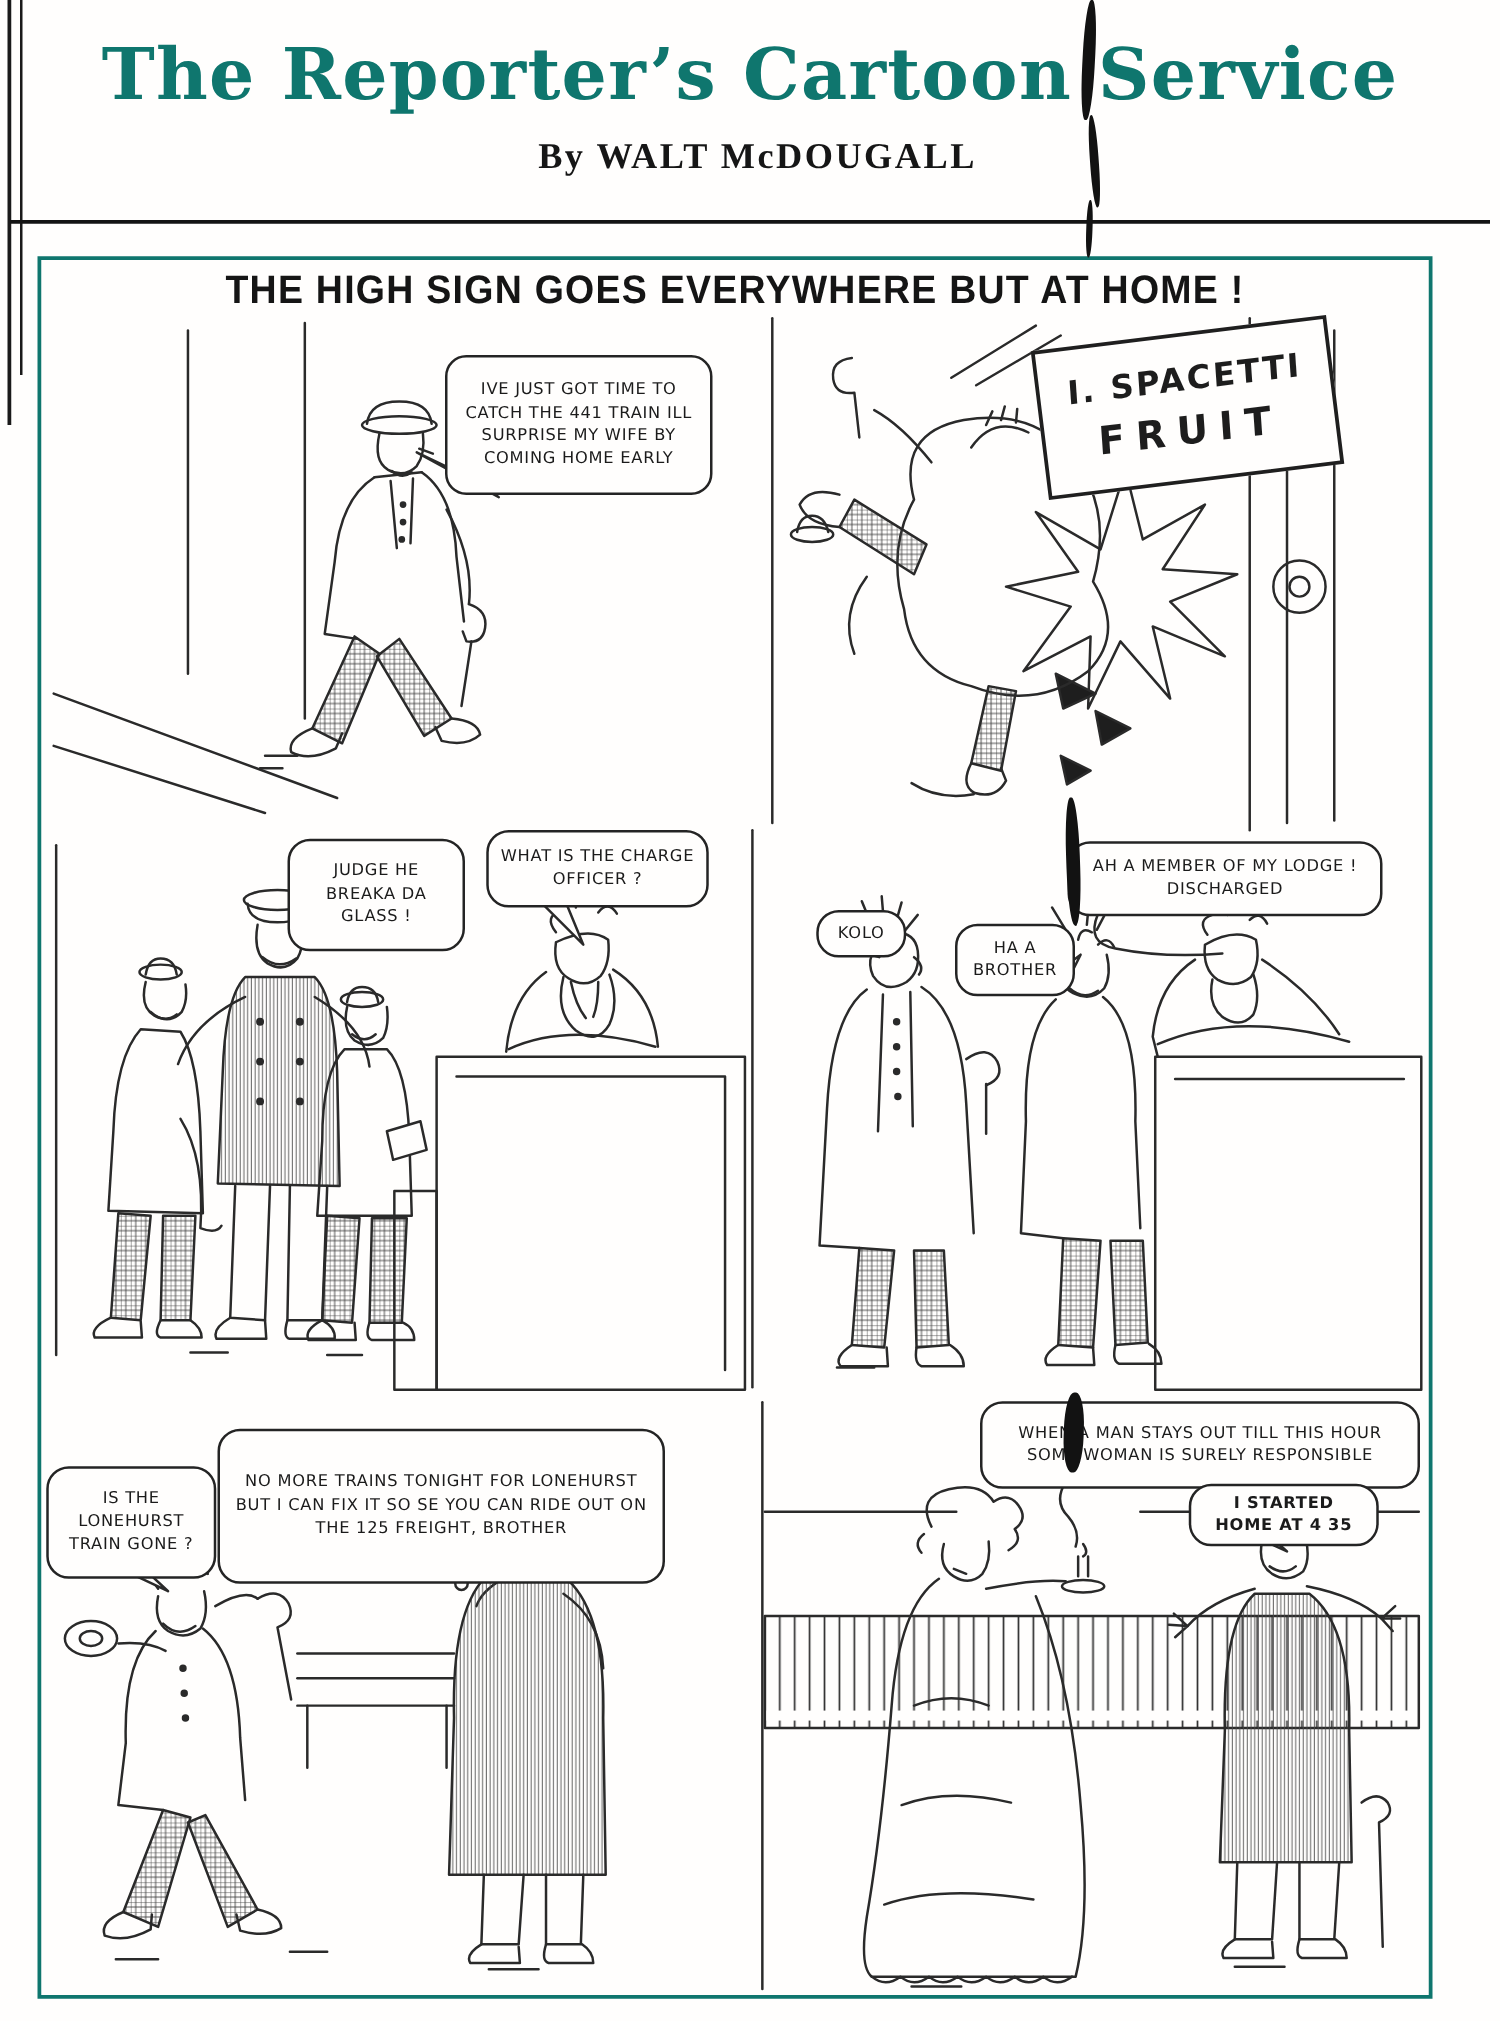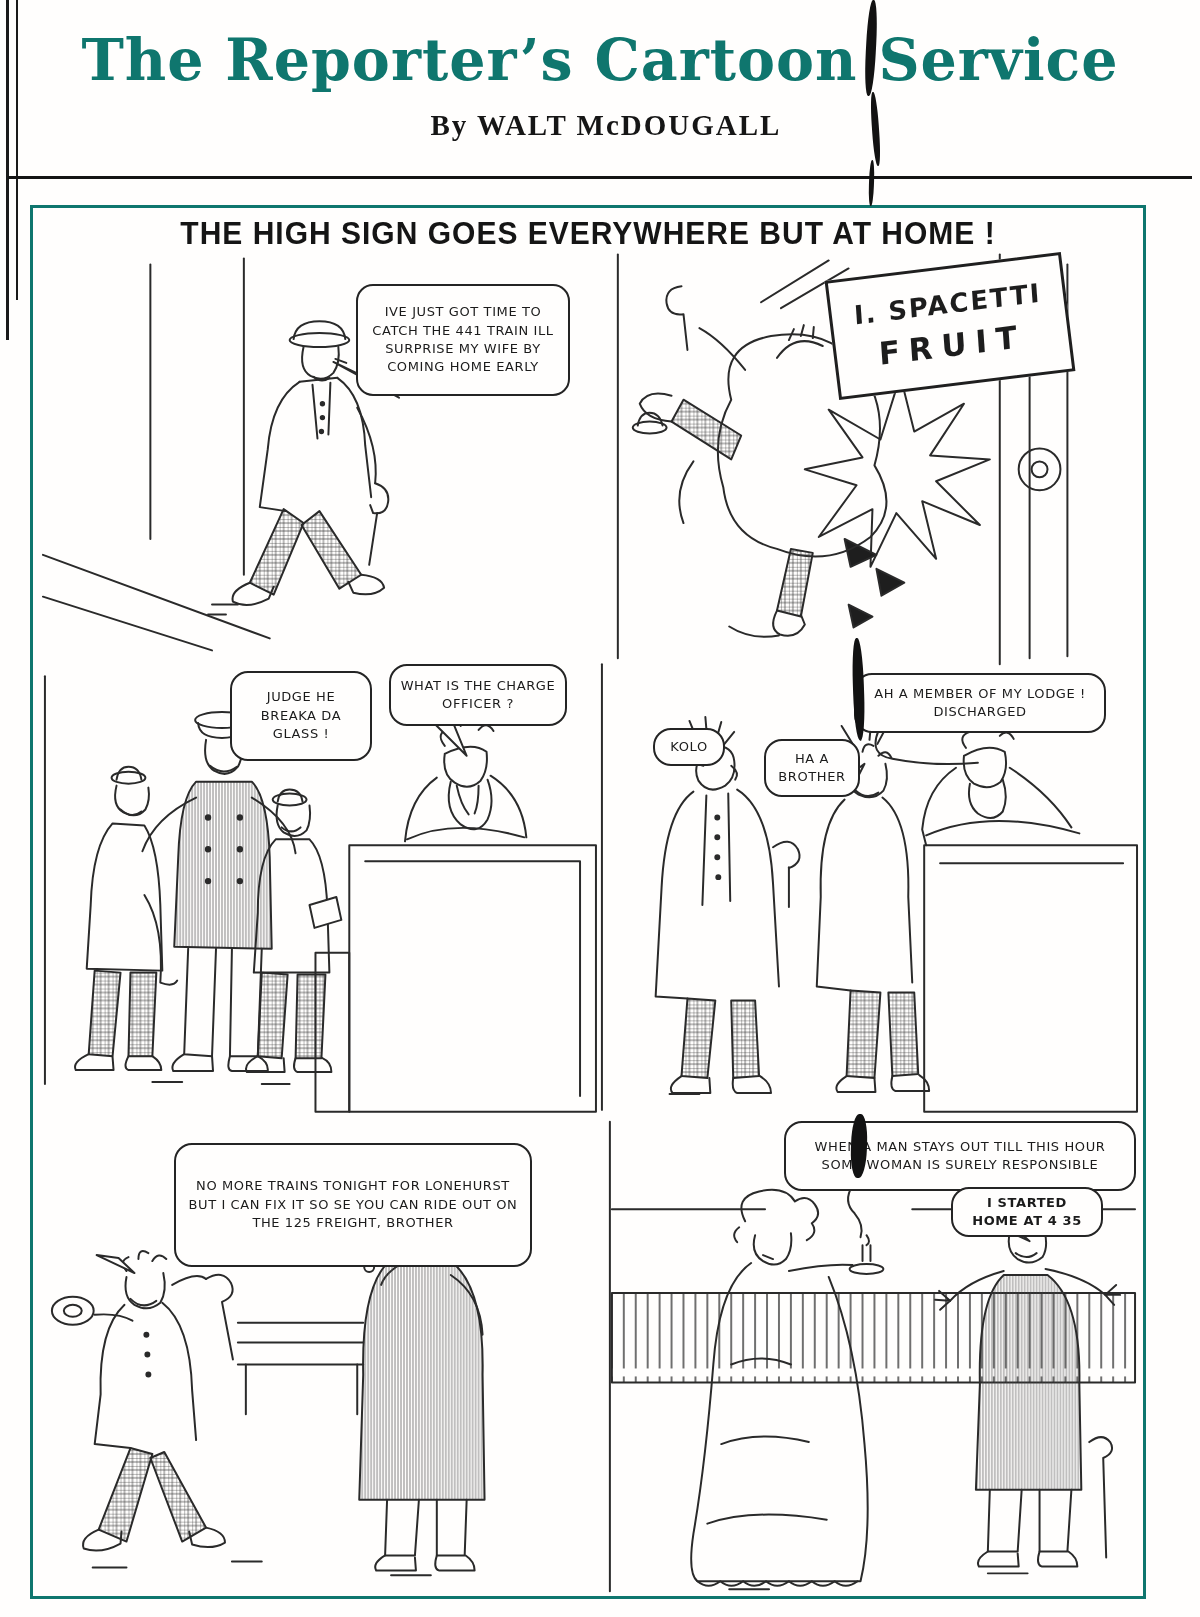--- a/index.html
+++ b/index.html
@@ -372,20 +372,21 @@
       <div class="sign-line1">I. SPACETTI</div>
       <div class="sign-line2">FRUIT</div>
     </div>
 
     <div class="bubble b1">IVE JUST GOT TIME TO CATCH THE 441 TRAIN ILL SURPRISE MY WIFE BY COMING HOME EARLY</div>
     <div class="bubble b2">JUDGE HE BREAKA DA GLASS !</div>
     <div class="bubble b3">WHAT IS THE CHARGE OFFICER ?</div>
     <div class="bubble b4">KOLO</div>
     <div class="bubble b5">HA A BROTHER</div>
     <div class="bubble b6">AH A MEMBER OF MY LODGE ! DISCHARGED</div>
+    <div class="bubble b7">IS THE LONEHURST TRAIN GONE ?</div>
     <div class="bubble b8">NO MORE TRAINS TONIGHT FOR LONEHURST BUT I CAN FIX IT SO SE YOU CAN RIDE OUT ON THE 125 FREIGHT, BROTHER</div>
     <div class="bubble b9">WHEN A MAN STAYS OUT TILL THIS HOUR SOME WOMAN IS SURELY RESPONSIBLE</div>
     <div class="bubble b10">I STARTED HOME AT 4 35</div>
 
     <div class="ink blob-a"></div>
     <div class="ink blob-b"></div>
   </div>
 
   <div class="corner-note">TH</div>
 </div>

